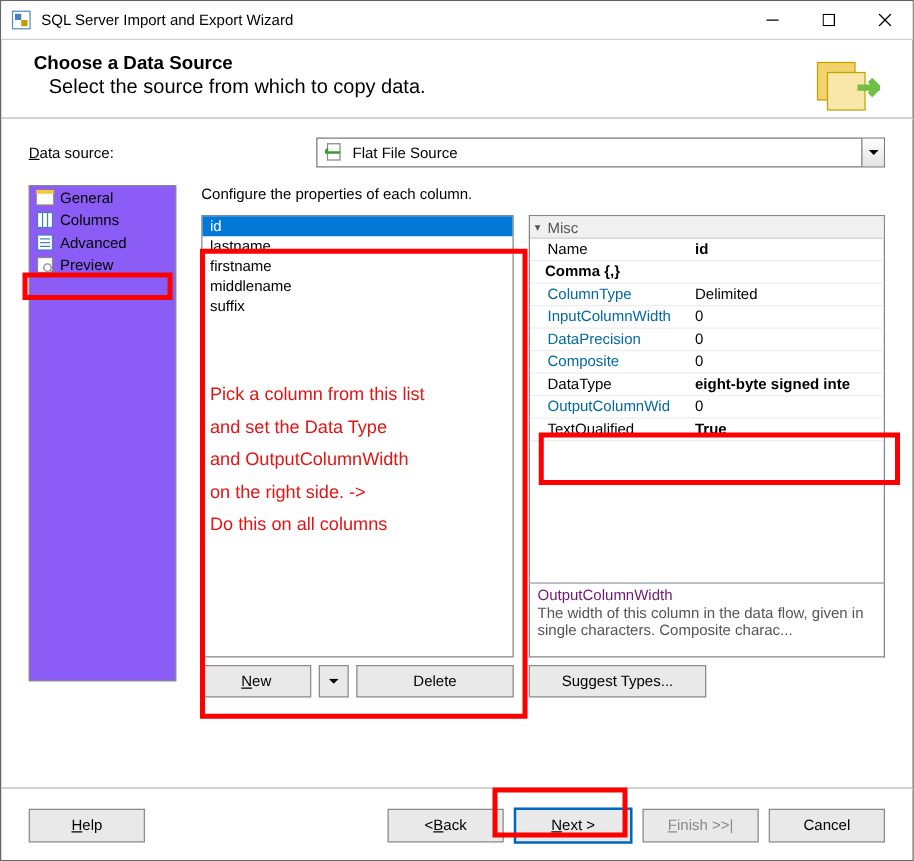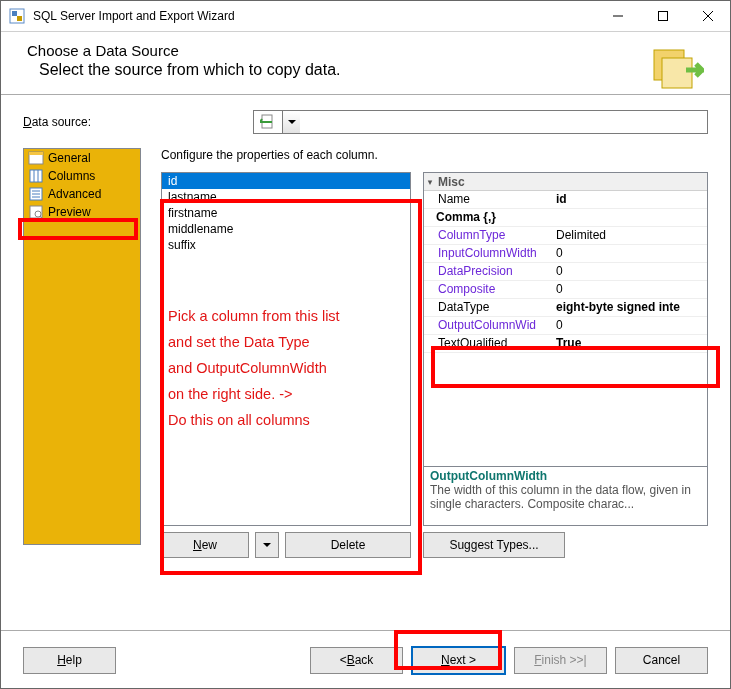--- a/index.html
+++ b/index.html
@@ -3,57 +3,57 @@
 <meta charset="utf-8">
 <style>
   html,body{margin:0;padding:0;font-family:"Segoe UI",Tahoma,sans-serif;font-size:12px;color:#000;background:#888}
   .window{width:731px;height:689px;background:#fff;border:1px solid #666;box-sizing:border-box;position:relative}
   .titlebar{height:30px;background:#fff;border-bottom:1px solid #d0d0d0;display:flex;align-items:center}
   .titlebar .app-icon{width:16px;height:16px;margin:0 8px;display:inline-block}
   .titlebar .title{flex:1;font-size:12px;color:#000}
   .titlebar .wbtn{width:45px;height:29px;display:flex;align-items:center;justify-content:center;color:#333}
   .header{padding:10px 26px 4px 26px;display:flex;border-bottom:2px groove #fff}
   .header-left{flex:1}
-  .header h1{font-size:15px;font-weight:normal;margin:0 0 2px 0}
+  .header h1{font-size:15px;font-weight:bold;margin:0 0 2px 0}
   .header .sub{font-size:16px;margin:0 0 0 12px}
   .header-icon{width:56px;height:48px;display:flex;align-items:center;justify-content:center;color:#c2a200}
   .body{padding:14px 22px 0 22px}
   .dsrow{display:flex;align-items:center;margin-bottom:14px}
   .dsrow label{width:230px}
   .dsrow .dcombo{flex:1;height:22px;border:1px solid #7a7a7a;display:flex;align-items:center;background:#fff}
   .dcombo .dd-icon{width:16px;height:16px;margin:0 6px}
   .dcombo .dd-text{flex:1}
   .dcombo .dd-btn{width:17px;height:100%;border-left:1px solid #7a7a7a;display:flex;align-items:center;justify-content:center;background:linear-gradient(#fff,#e3e3e3)}
   .main-flex{display:flex}
-  .nav{width:116px;border:1px solid #828790;height:395px;background:#eab308;overflow:hidden}
+  .nav{width:116px;border:1px solid #828790;height:395px;background:#8b5cf6;overflow:hidden}
   .nav .navitem{height:18px;line-height:18px;padding-left:4px;display:flex;align-items:center;white-space:nowrap}
   .nav .navitem .nicon{width:16px;height:16px;margin-right:4px;display:inline-flex;align-items:center;justify-content:center}
   .content{flex:1;padding-left:20px}
   .content .instruct{margin-bottom:10px}
   .panels{display:flex}
   .col-list-wrap{width:250px;margin-right:12px}
   .col-list{border:1px solid #828790;height:352px;background:#fff;position:relative}
   .col-list .item{height:16px;line-height:16px;padding-left:6px}
   .col-list .item.sel{background:#0078d7;color:#fff}
   .annot{position:absolute;left:6px;top:130px;color:#e21515;font-size:14.5px;line-height:26px}
   .btnrow{display:flex;gap:6px;margin-top:6px}
   .btn{height:24px;border:1px solid #8b8b8b;background:#e9e9e9;display:flex;align-items:center;justify-content:center;font-size:12px;color:#000}
   .propcol{flex:1;display:flex;flex-direction:column;width:280px}
   .propgrid{border:1px solid #828790;flex:1;background:#fff;height:290px;overflow:hidden}
   .pg-head{display:flex;align-items:center;height:17px;background:#f0f0f0;border-bottom:1px solid #d0d0d0}
   .pg-head .tw{width:12px;text-align:center;color:#555;font-size:9px}
-  .pg-head .cat{font-weight:bold;color:#555;padding-left:2px}
+  .pg-head .cat{font-weight:normal;color:#555;padding-left:2px}
   .pg-row{display:flex;height:17px;line-height:17px;border-bottom:1px solid #eee}
   .pg-row .tw{width:12px}
   .pg-row .k{width:118px;padding-left:2px;color:#000;overflow:hidden;white-space:nowrap}
-  .pg-row.dim .k{color:#6d28d9}
+  .pg-row.dim .k{color:#0369a1}
   .pg-row .v{flex:1;white-space:nowrap;overflow:hidden;color:#000}
   .pg-row .v.bold{font-weight:bold}
   .prophelp{border:1px solid #828790;border-top:0;background:#fff;height:54px;padding:2px 6px;overflow:hidden}
-  .prophelp .hp-title{font-weight:bold;color:#0f766e}
+  .prophelp .hp-title{font-weight:normal;color:#701a75}
   .prophelp .hp-text{color:#555}
   .footer{position:absolute;left:0;bottom:0;width:100%;height:58px;border-top:2px groove #fff;display:flex;align-items:center;padding:0 22px;box-sizing:border-box}
   .footer .spacer{flex:1}
   .footer .fbtn{width:91px;height:25px;border:1px solid #8b8b8b;background:#e9e9e9;display:flex;align-items:center;justify-content:center;margin-left:8px}
   .footer .fbtn.primary{border:2px solid #0067c0}
   .footer .fbtn.dis{color:#8a8a8a}
   .redbox{position:absolute;border:4px solid #f00;pointer-events:none;box-sizing:border-box}
   .ul{text-decoration:underline}
 </style>
 </head>
@@ -106,20 +106,21 @@
 
     <div class="dsrow">
       <label><span class="ul">D</span><span>ata source:</span></label>
       <div class="dcombo">
         <span class="dd-icon">
           <svg width="16" height="16">
               <rect x="2" y="1" width="10" height="13" fill="#fff" stroke="#888"></rect>
               <path d="M2 5 L0 8 L12 8" fill="none" stroke="#3a9b3a" stroke-width="2"></path>
             </svg>
         </span>
+        <span class="dd-text">Flat File Source</span>
         <span class="dd-btn">
             <svg width="8" height="4">
               <polygon points="0,0 8,0 4,4" fill="#000"></polygon>
             </svg>
           </span>
       </div>
     </div>
 
     <div class="main-flex">
 

